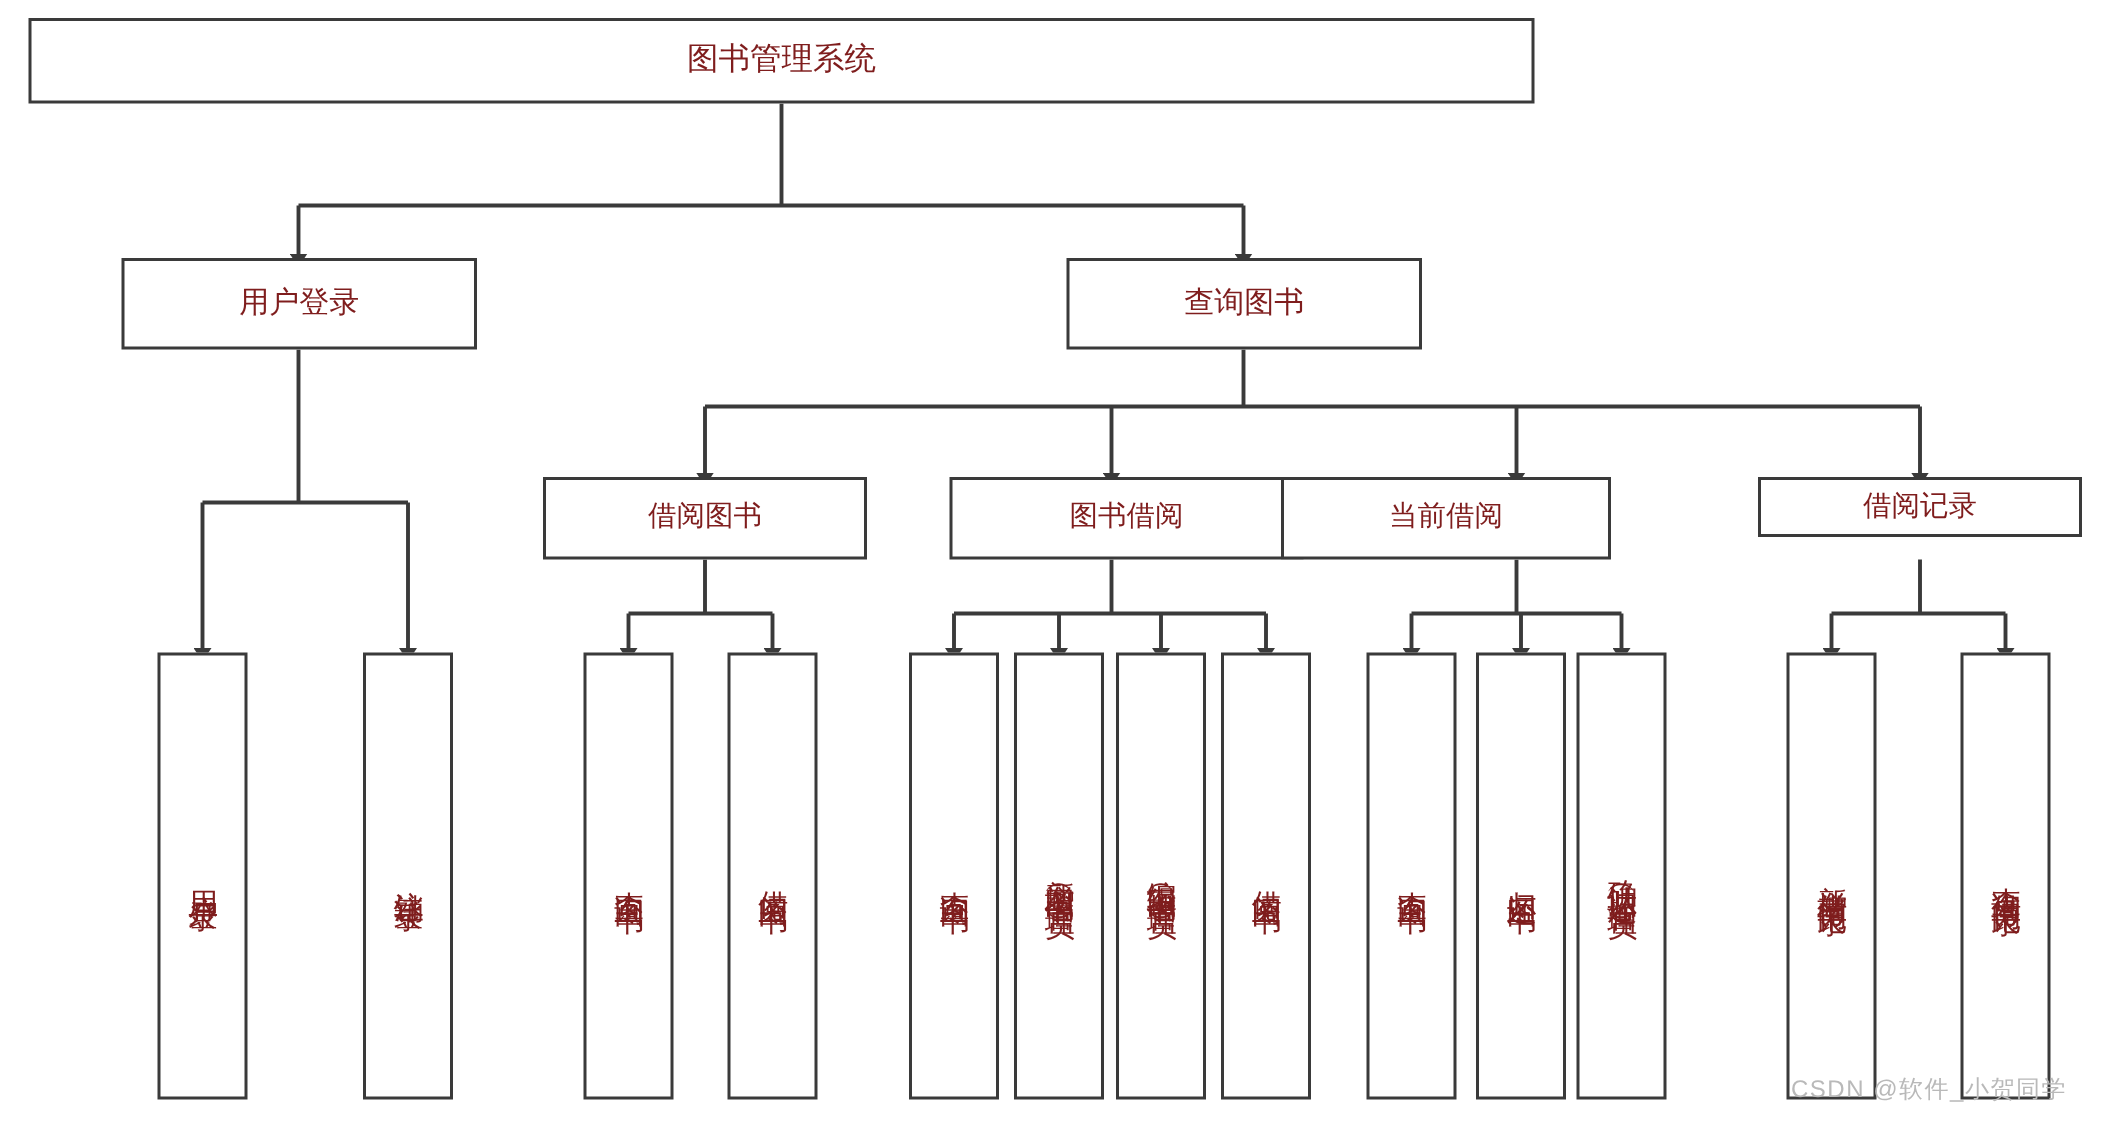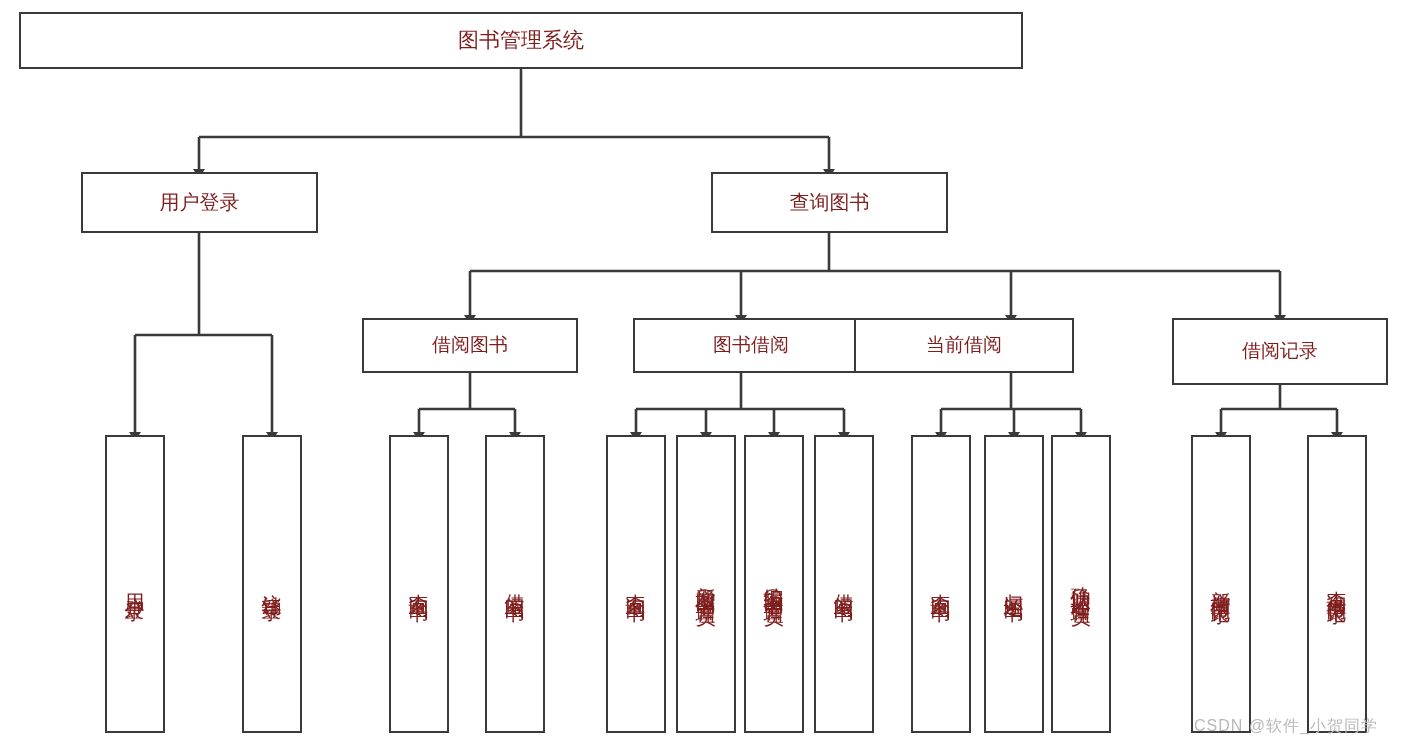--- a/index.html
+++ b/index.html
@@ -131,21 +131,21 @@
       </div>
       <div class="node-box node-level3" style="left: 362px; top: 318px; width: 216px; height: 55px;">
         <span class="node-label">借阅图书</span>
       </div>
       <div class="node-box node-level3" style="left: 633px; top: 318px; width: 236px; height: 55px;">
         <span class="node-label">图书借阅</span>
       </div>
       <div class="node-box node-level3" style="left: 854px; top: 318px; width: 220px; height: 55px;">
         <span class="node-label">当前借阅</span>
       </div>
-      <div class="node-box node-level3" style="left: 1172px; top: 318px; width: 216px; height: 67px;">
+      <div class="node-box node-level3" style="left: 1172px; top: 318px; width: 216px; height: 40px;">
         <span class="node-label">借阅记录</span>
       </div>
       <div class="node-box node-leaf" style="left: 105px; top: 435px; width: 60px; height: 298px;">
         <span class="node-label">用户登录</span>
       </div>
       <div class="node-box node-leaf" style="left: 242px; top: 435px; width: 60px; height: 298px;">
         <span class="node-label">注销登录</span>
       </div>
       <div class="node-box node-leaf" style="left: 389px; top: 435px; width: 60px; height: 298px;">
         <span class="node-label">查询图书</span>

